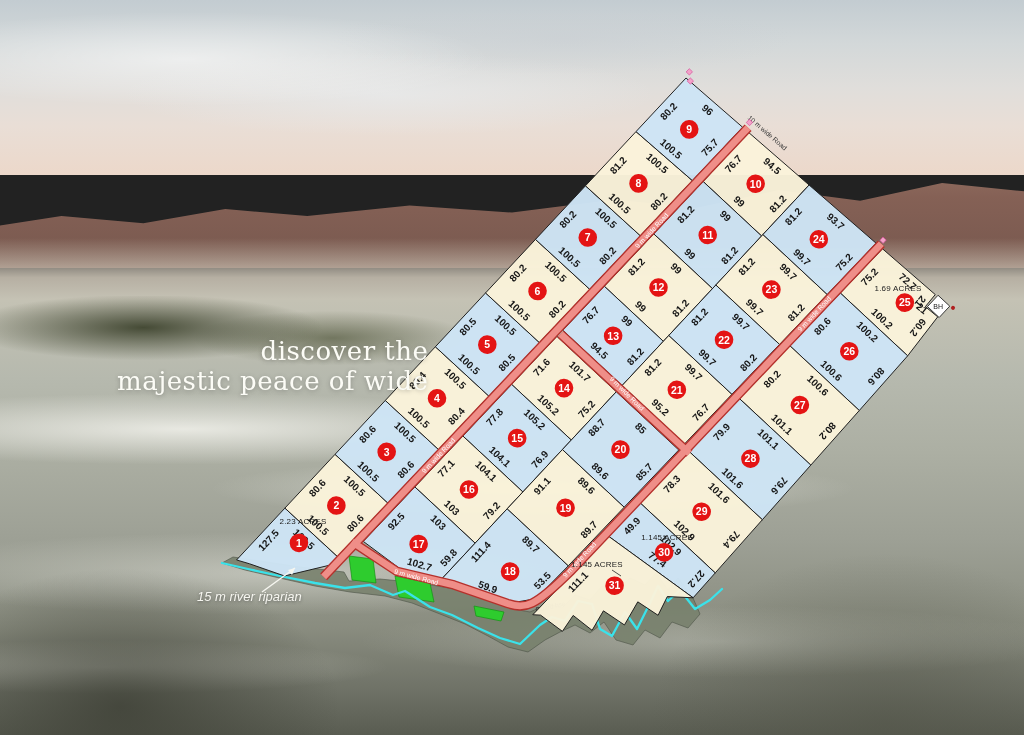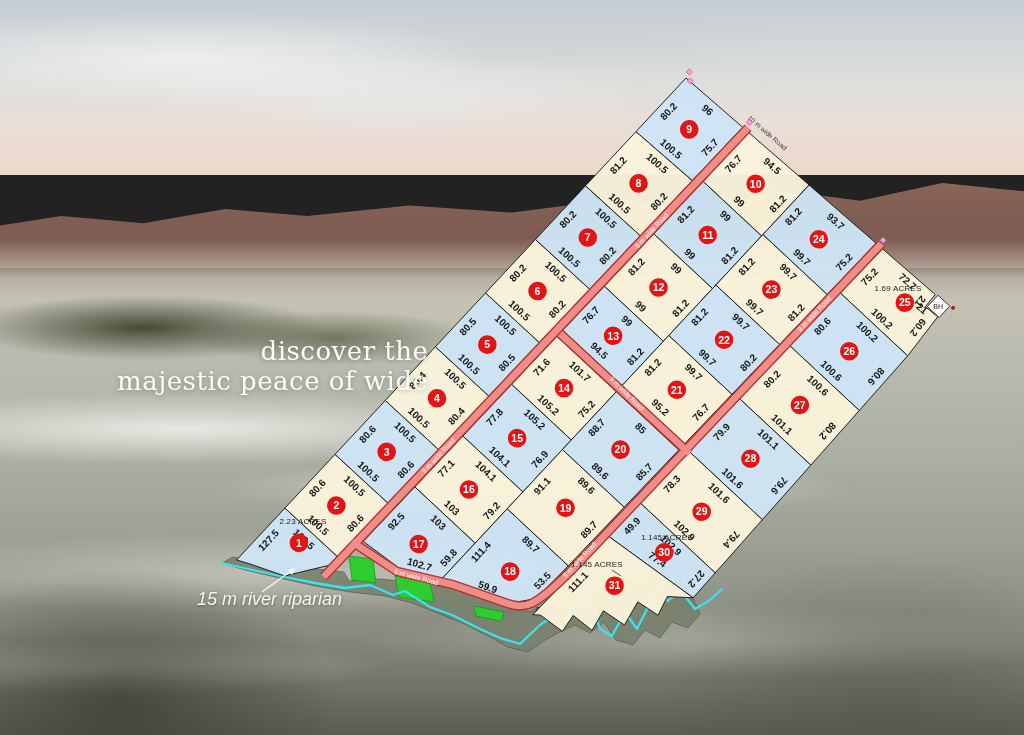--- a/index.html
+++ b/index.html
@@ -31,21 +31,21 @@
                radial-gradient(60% 14% at 28% 62%,rgba(228,229,221,.55),transparent 70%),
                radial-gradient(50% 12% at 70% 78%,rgba(210,212,203,.4),transparent 70%),
                radial-gradient(40% 9% at 10% 84%,rgba(220,221,212,.45),transparent 70%);}
   .shade{bottom:0;left:0;width:42%;height:26%;
     background:radial-gradient(60% 85% at 28% 85%,rgba(58,60,50,.75),transparent 85%);}
   .shade2{bottom:0;right:0;width:45%;height:32%;
     background:radial-gradient(60% 85% at 70% 95%,rgba(82,84,72,.55),transparent 85%);}
   
   .tagline{left:117px;top:336px;color:#fcfcf6;font-family:"DejaVu Serif",serif;
     font-size:26px;line-height:30px;letter-spacing:.5px;text-shadow:0 1px 4px rgba(60,60,60,.35);}
-  .riparian-note{left:197px;top:589px;color:#f6f6f0;font-size:18px;font-style:italic;
+  .riparian-note{left:197px;top:589px;color:#f6f6f0;font-size:13px;font-style:italic;
     text-shadow:0 1px 3px rgba(40,40,40,.5);}
   svg.plan{position:absolute;left:0;top:0;}
 </style>
 </head>
 <body>
 
 <div class="stage">
   <div class="sky"></div>
   <div class="cloud"></div>
   <div class="ridge"></div>

